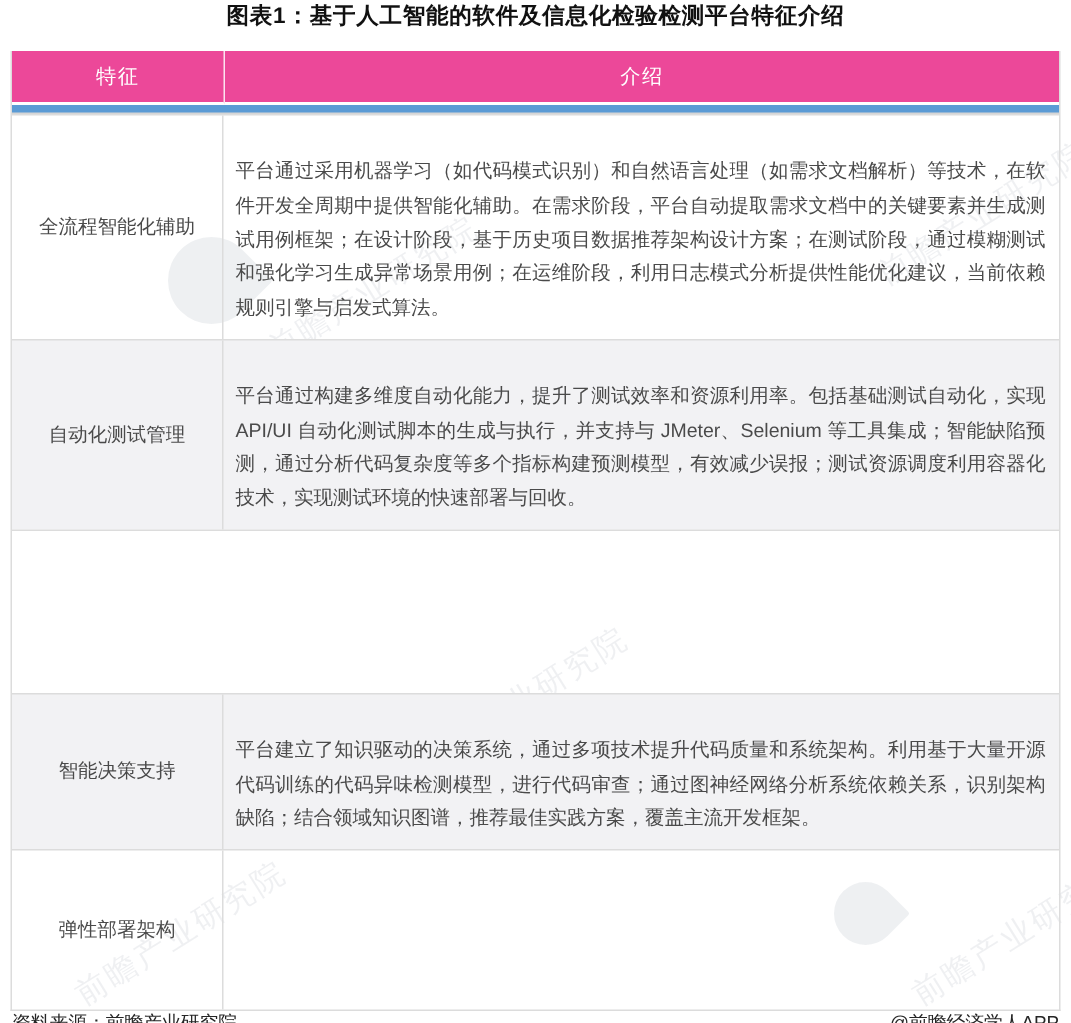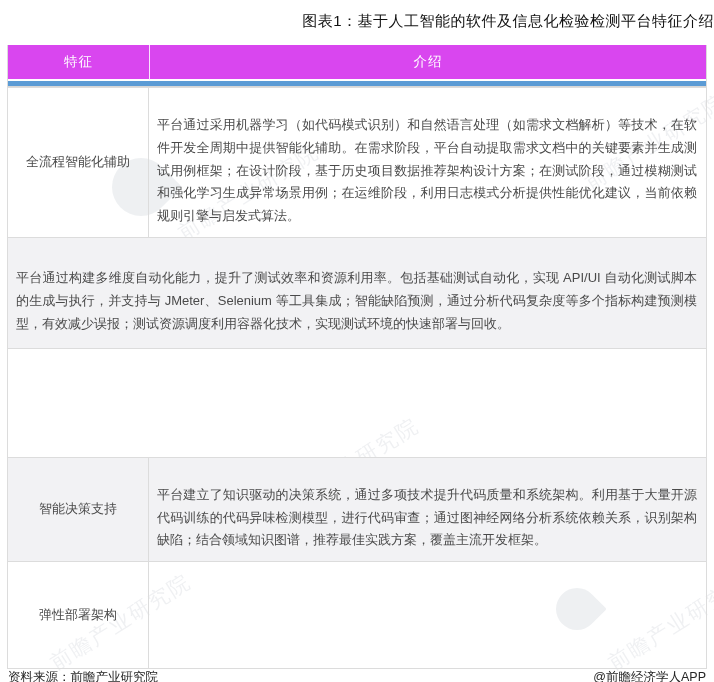--- a/index.html
+++ b/index.html
@@ -5,38 +5,38 @@
   html,body{margin:0;padding:0;}
   body{
     width:714px;height:682px;
     background:#ffffff;
     font-family:"Liberation Sans","DejaVu Sans",sans-serif;
     position:relative;
     overflow:hidden;
   }
   .page{position:relative;width:714px;height:682px;}
   .title{
-    padding-top:12px;
-    text-align:right;
+    padding-top:1px;
+    text-align:center;
     font-size:15px;
-    font-weight:normal;
+    font-weight:bold;
     color:#111111;
     letter-spacing:0.5px;
   }
   .table{
     position:relative;
     margin:14px 7px 0 7px;
     border-left:1px solid #DCDCDC;
     border-right:1px solid #DCDCDC;
     border-bottom:1px solid #DCDCDC;
     z-index:2;
   }
   .thead{
     display:flex;
-    background:#d946ef;
+    background:#ec4899;
     height:36px;
   }
   .th{
     display:flex;align-items:center;justify-content:center;
     color:#FFFFFF;
     font-size:13.5px;
     letter-spacing:1px;
     border-bottom:2px solid #FFFFFF;
   }
   .th-feature{flex:0 0 141px;border-right:1px solid rgba(255,255,255,0.85);}
@@ -143,20 +143,21 @@
       <div class="th th-feature">特征</div>
       <div class="th th-desc">介绍</div>
     </div>
     <div class="head-strip"></div>
 
     <div class="row r1">
       <div class="cell-f">全流程智能化辅助</div>
       <div class="cell-d">平台通过采用机器学习（如代码模式识别）和自然语言处理（如需求文档解析）等技术，在软件开发全周期中提供智能化辅助。在需求阶段，平台自动提取需求文档中的关键要素并生成测试用例框架；在设计阶段，基于历史项目数据推荐架构设计方案；在测试阶段，通过模糊测试和强化学习生成异常场景用例；在运维阶段，利用日志模式分析提供性能优化建议，当前依赖规则引擎与启发式算法。</div>
     </div>
     <div class="row r2 alt">
+      <div class="cell-f">自动化测试管理</div>
       <div class="cell-d">平台通过构建多维度自动化能力，提升了测试效率和资源利用率。包括基础测试自动化，实现 API/UI 自动化测试脚本的生成与执行，并支持与 JMeter、Selenium 等工具集成；智能缺陷预测，通过分析代码复杂度等多个指标构建预测模型，有效减少误报；测试资源调度利用容器化技术，实现测试环境的快速部署与回收。</div>
     </div>
     <div class="row r3">
     </div>
     <div class="row r4 alt">
       <div class="cell-f">智能决策支持</div>
       <div class="cell-d">平台建立了知识驱动的决策系统，通过多项技术提升代码质量和系统架构。利用基于大量开源代码训练的代码异味检测模型，进行代码审查；通过图神经网络分析系统依赖关系，识别架构缺陷；结合领域知识图谱，推荐最佳实践方案，覆盖主流开发框架。</div>
     </div>
     <div class="row r5">
       <div class="cell-f">弹性部署架构</div>

